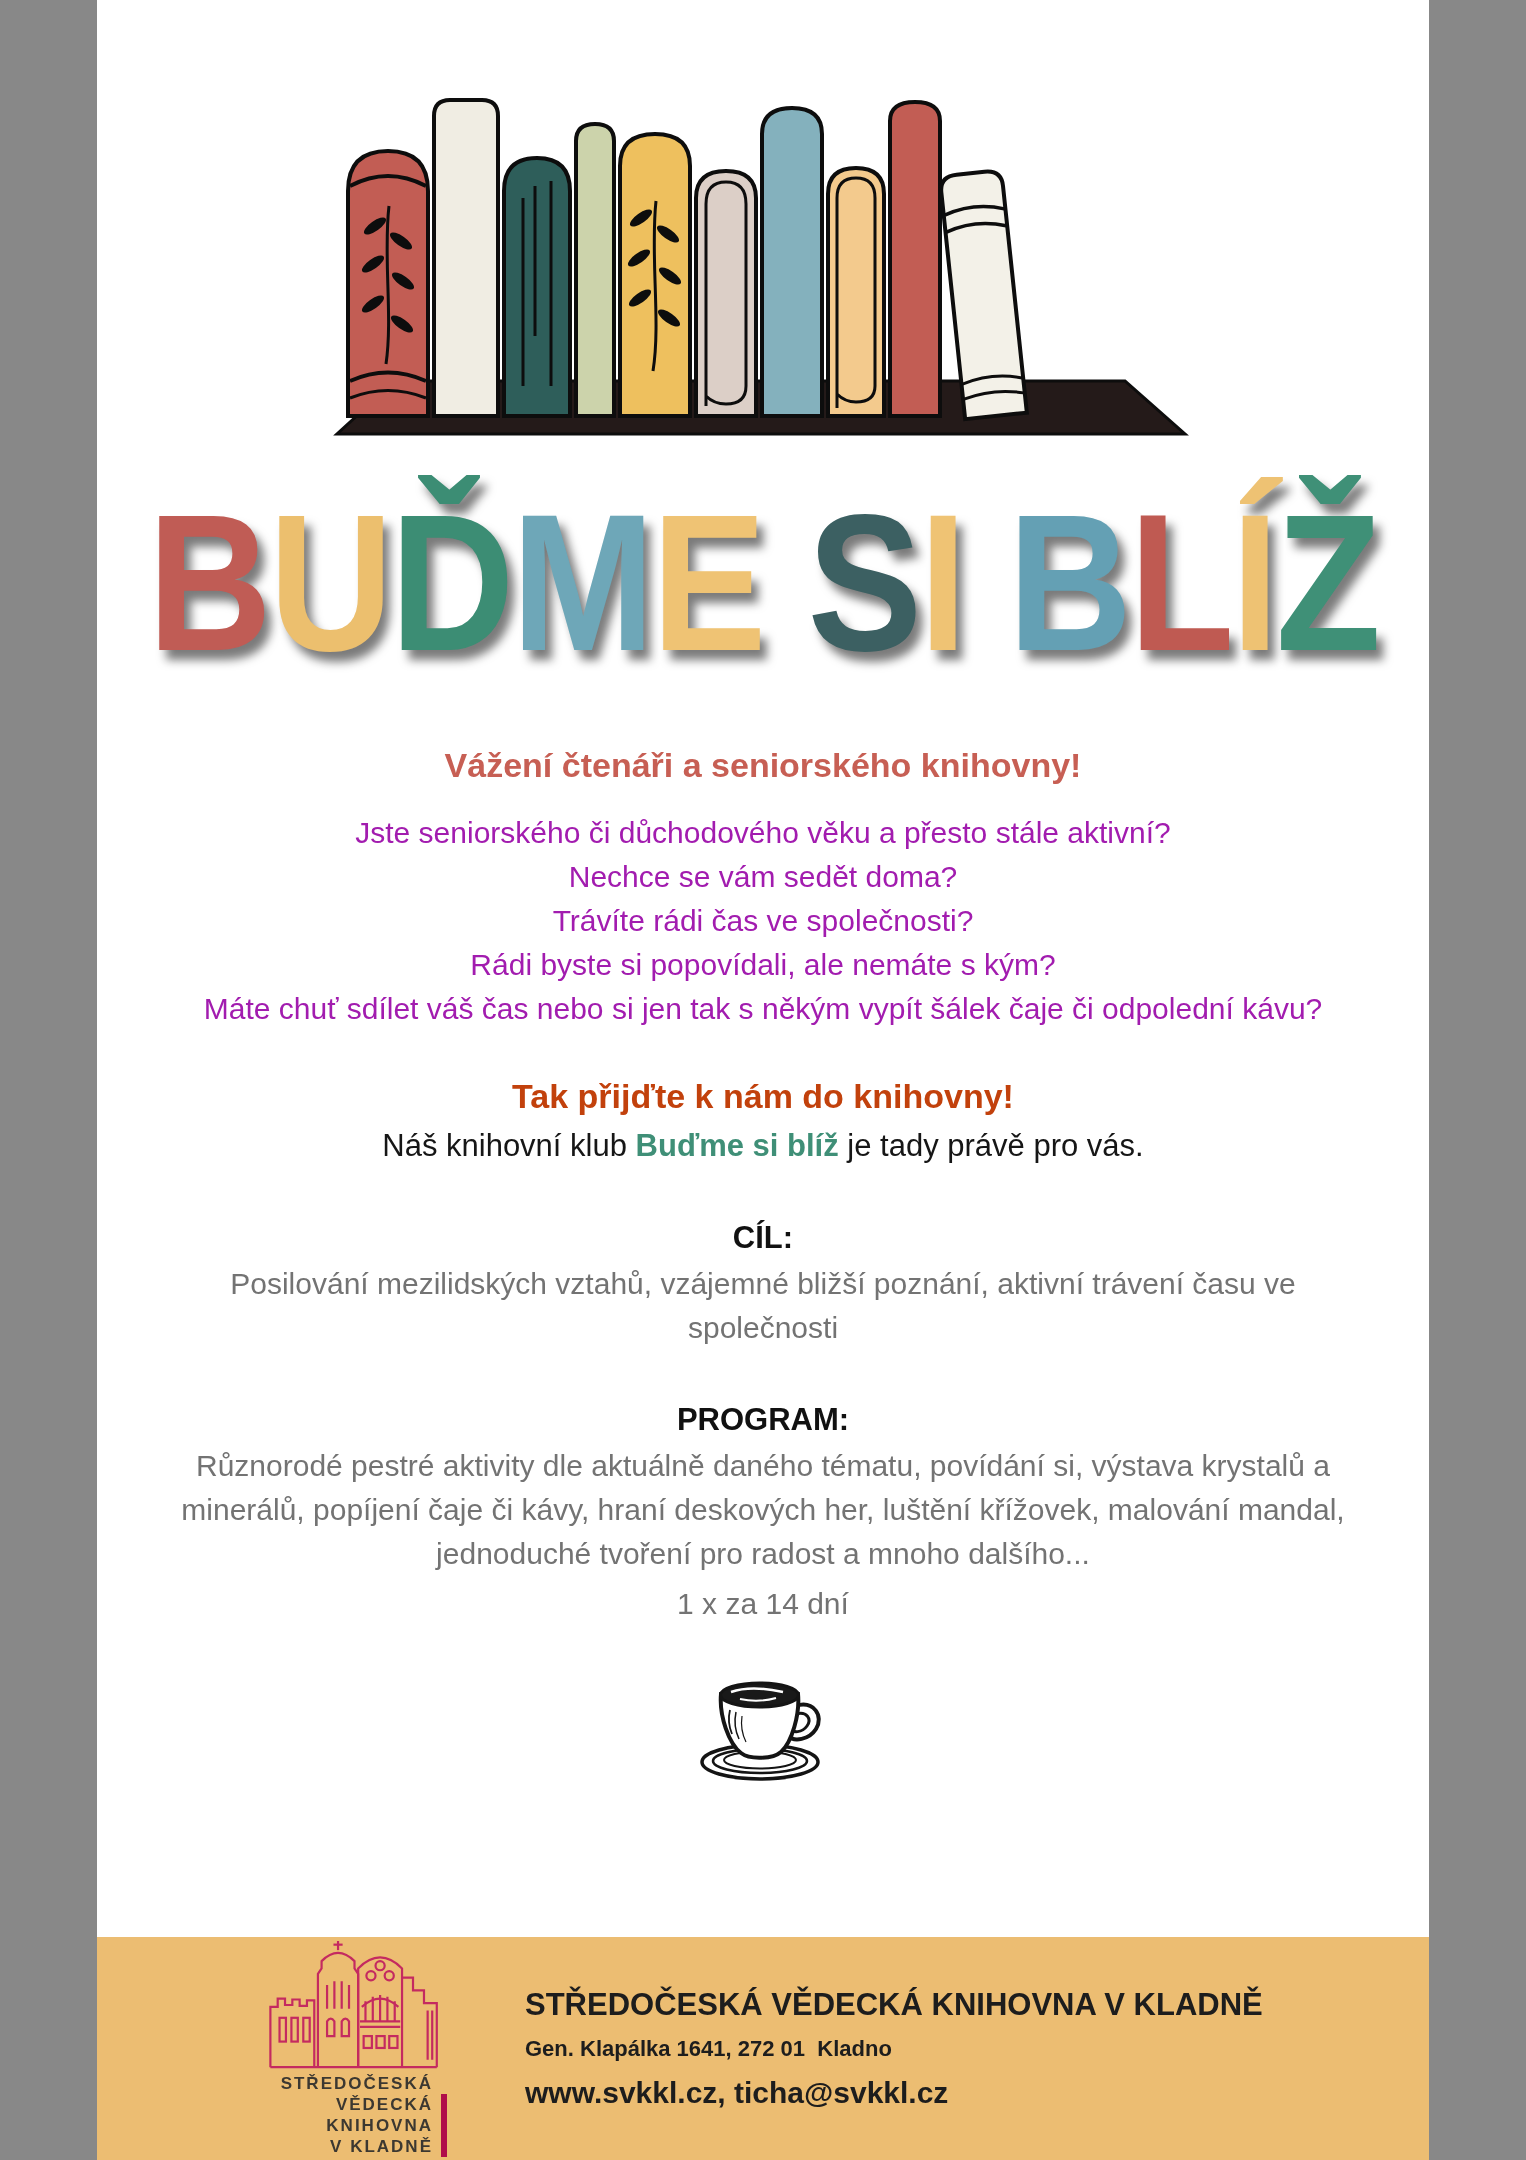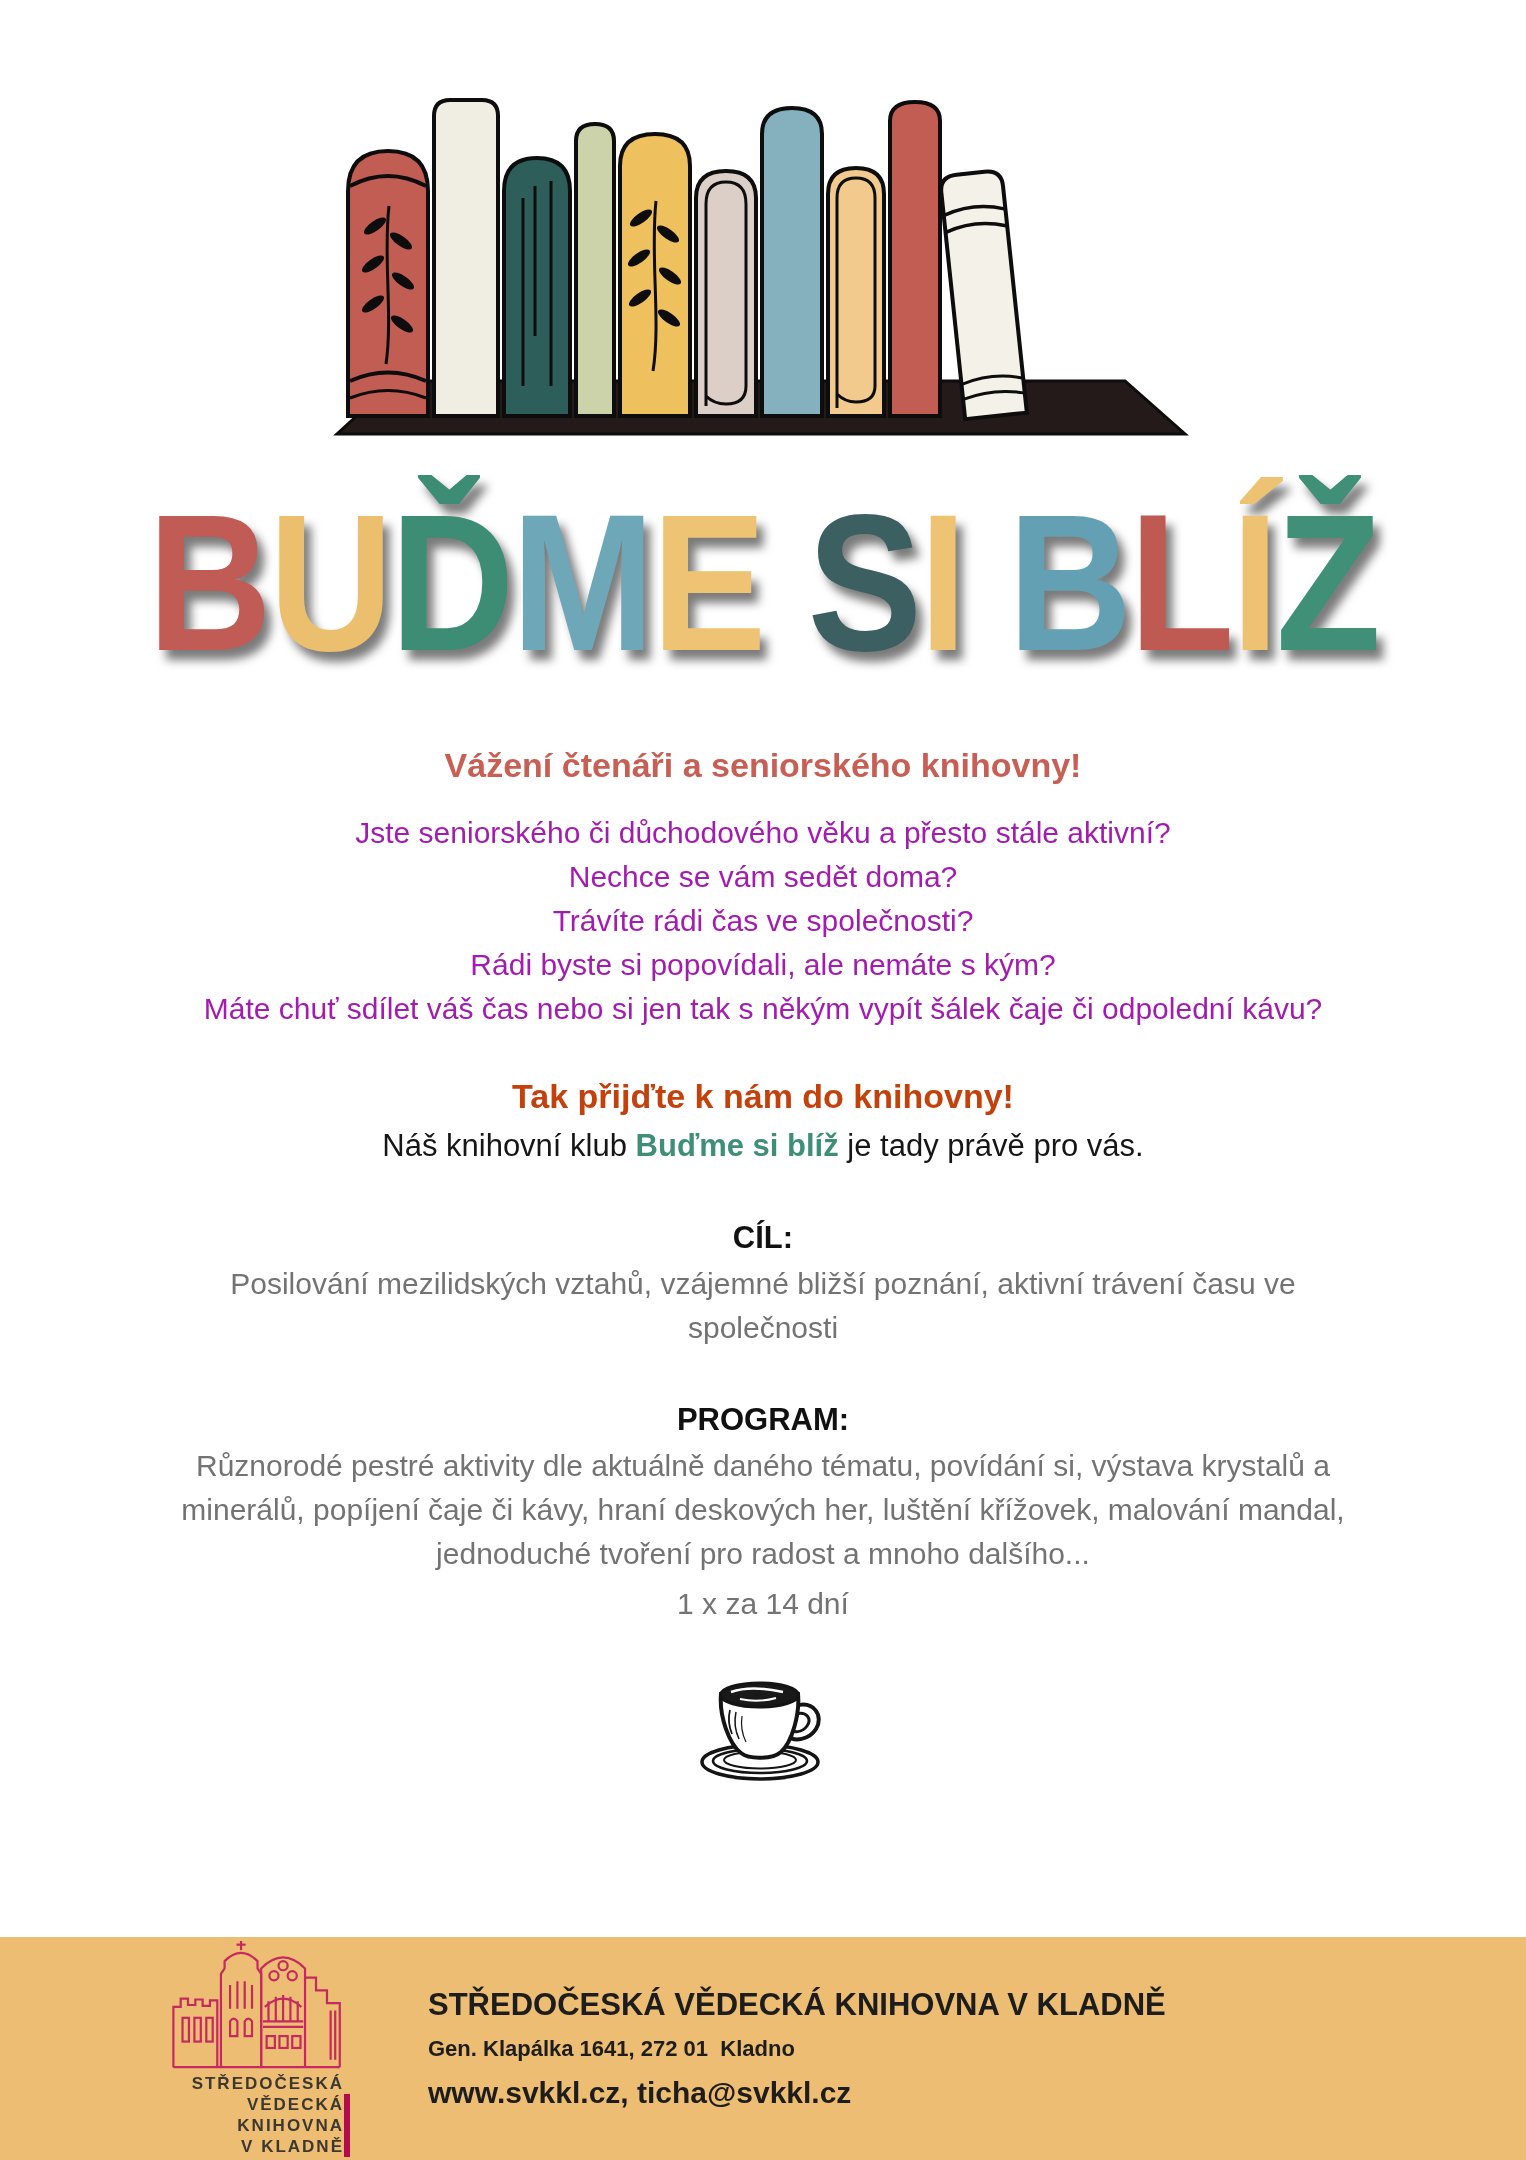--- a/index.html
+++ b/index.html
@@ -1,18 +1,18 @@
 <!DOCTYPE html>
 <html><head>
 <meta charset="utf-8">
 <style>
   html,body{margin:0;padding:0;background:#888;}
   .page{
     position:relative;
-    width:1526px;height:2160px;
+    width:1332px;height:2160px;
     margin:0 auto;
     background:#ffffff;
     font-family:"Liberation Sans", sans-serif;
     overflow:hidden;
   }
 
   
   .bookshelf-wrap{width:880px;margin:86px auto 0;}
 
   
@@ -99,20 +99,21 @@
     display:flex;
     align-items:center;
     box-sizing:border-box;
     padding-left:140px;
     gap:78px;
   }
   .logo-block{display:flex;flex-direction:column;align-items:flex-end;width:210px;}
   .logo-text{
     display:grid;
     grid-template-columns:auto 6px;
+    column-gap:8px;
     margin-top:4px;
   }
   .logo-lines{display:flex;flex-direction:column;align-items:flex-end;}
   .logo-line{
     font-size:17px;
     font-weight:700;
     letter-spacing:2px;
     color:#3c3831;
     line-height:21px;
   }

